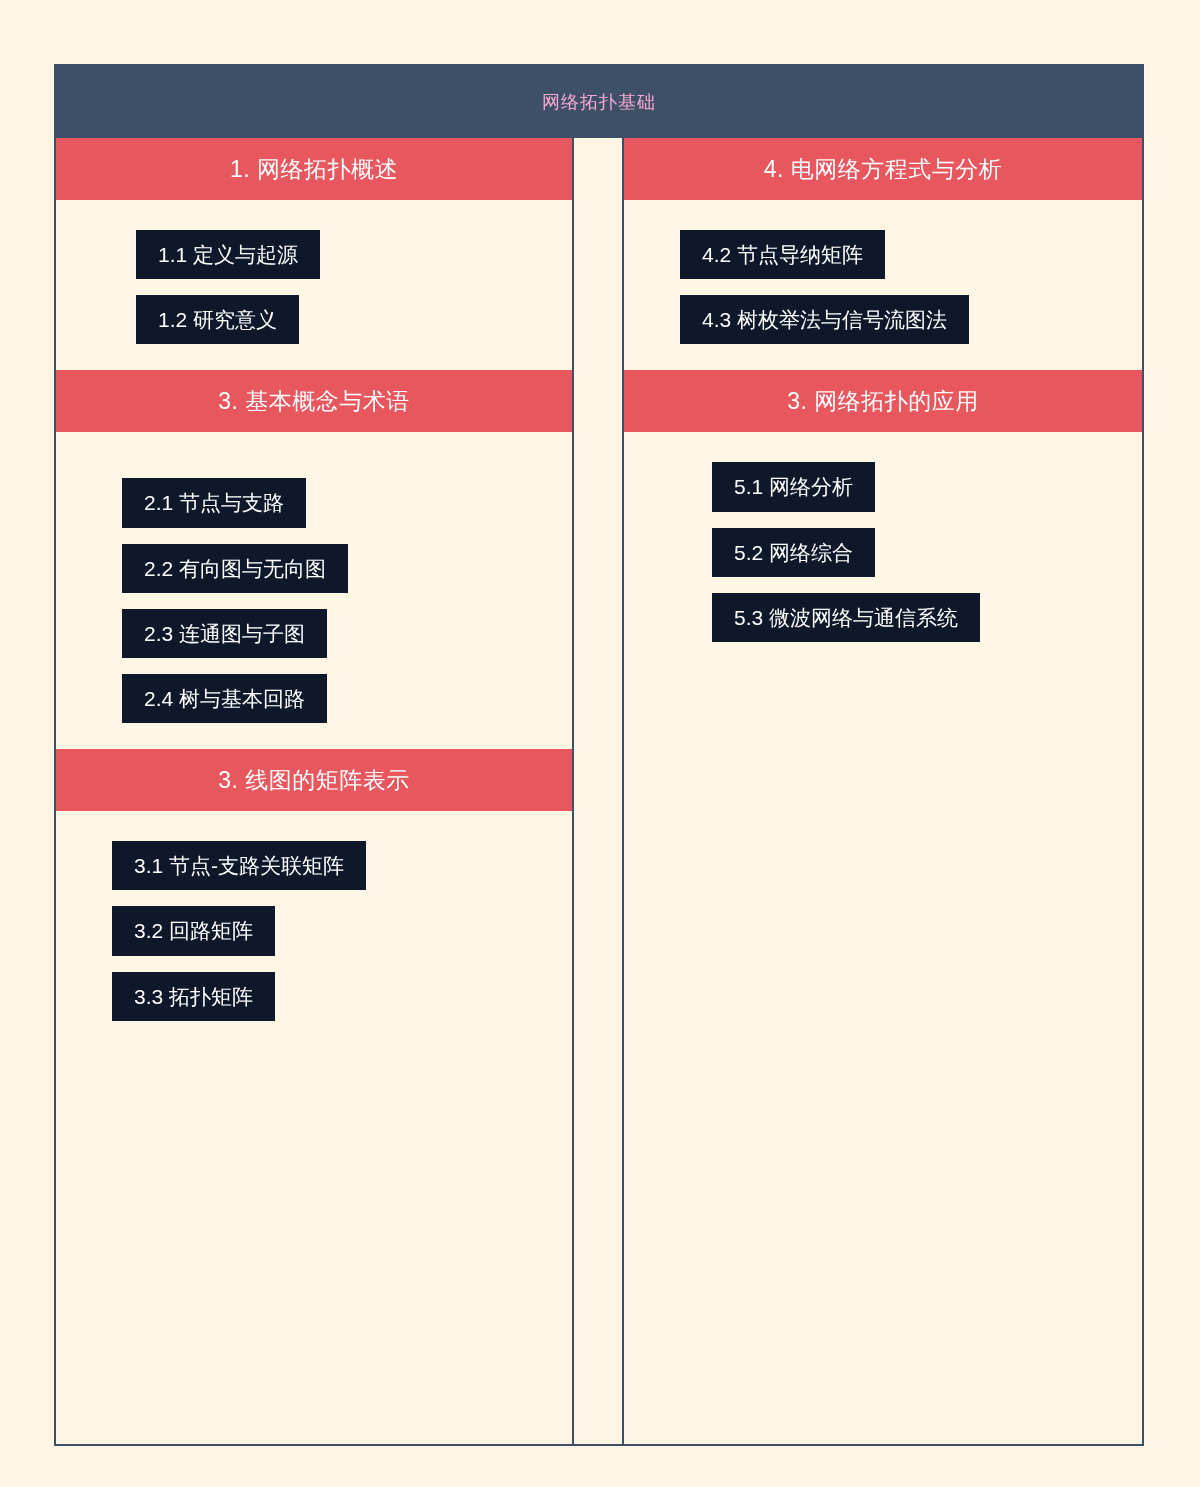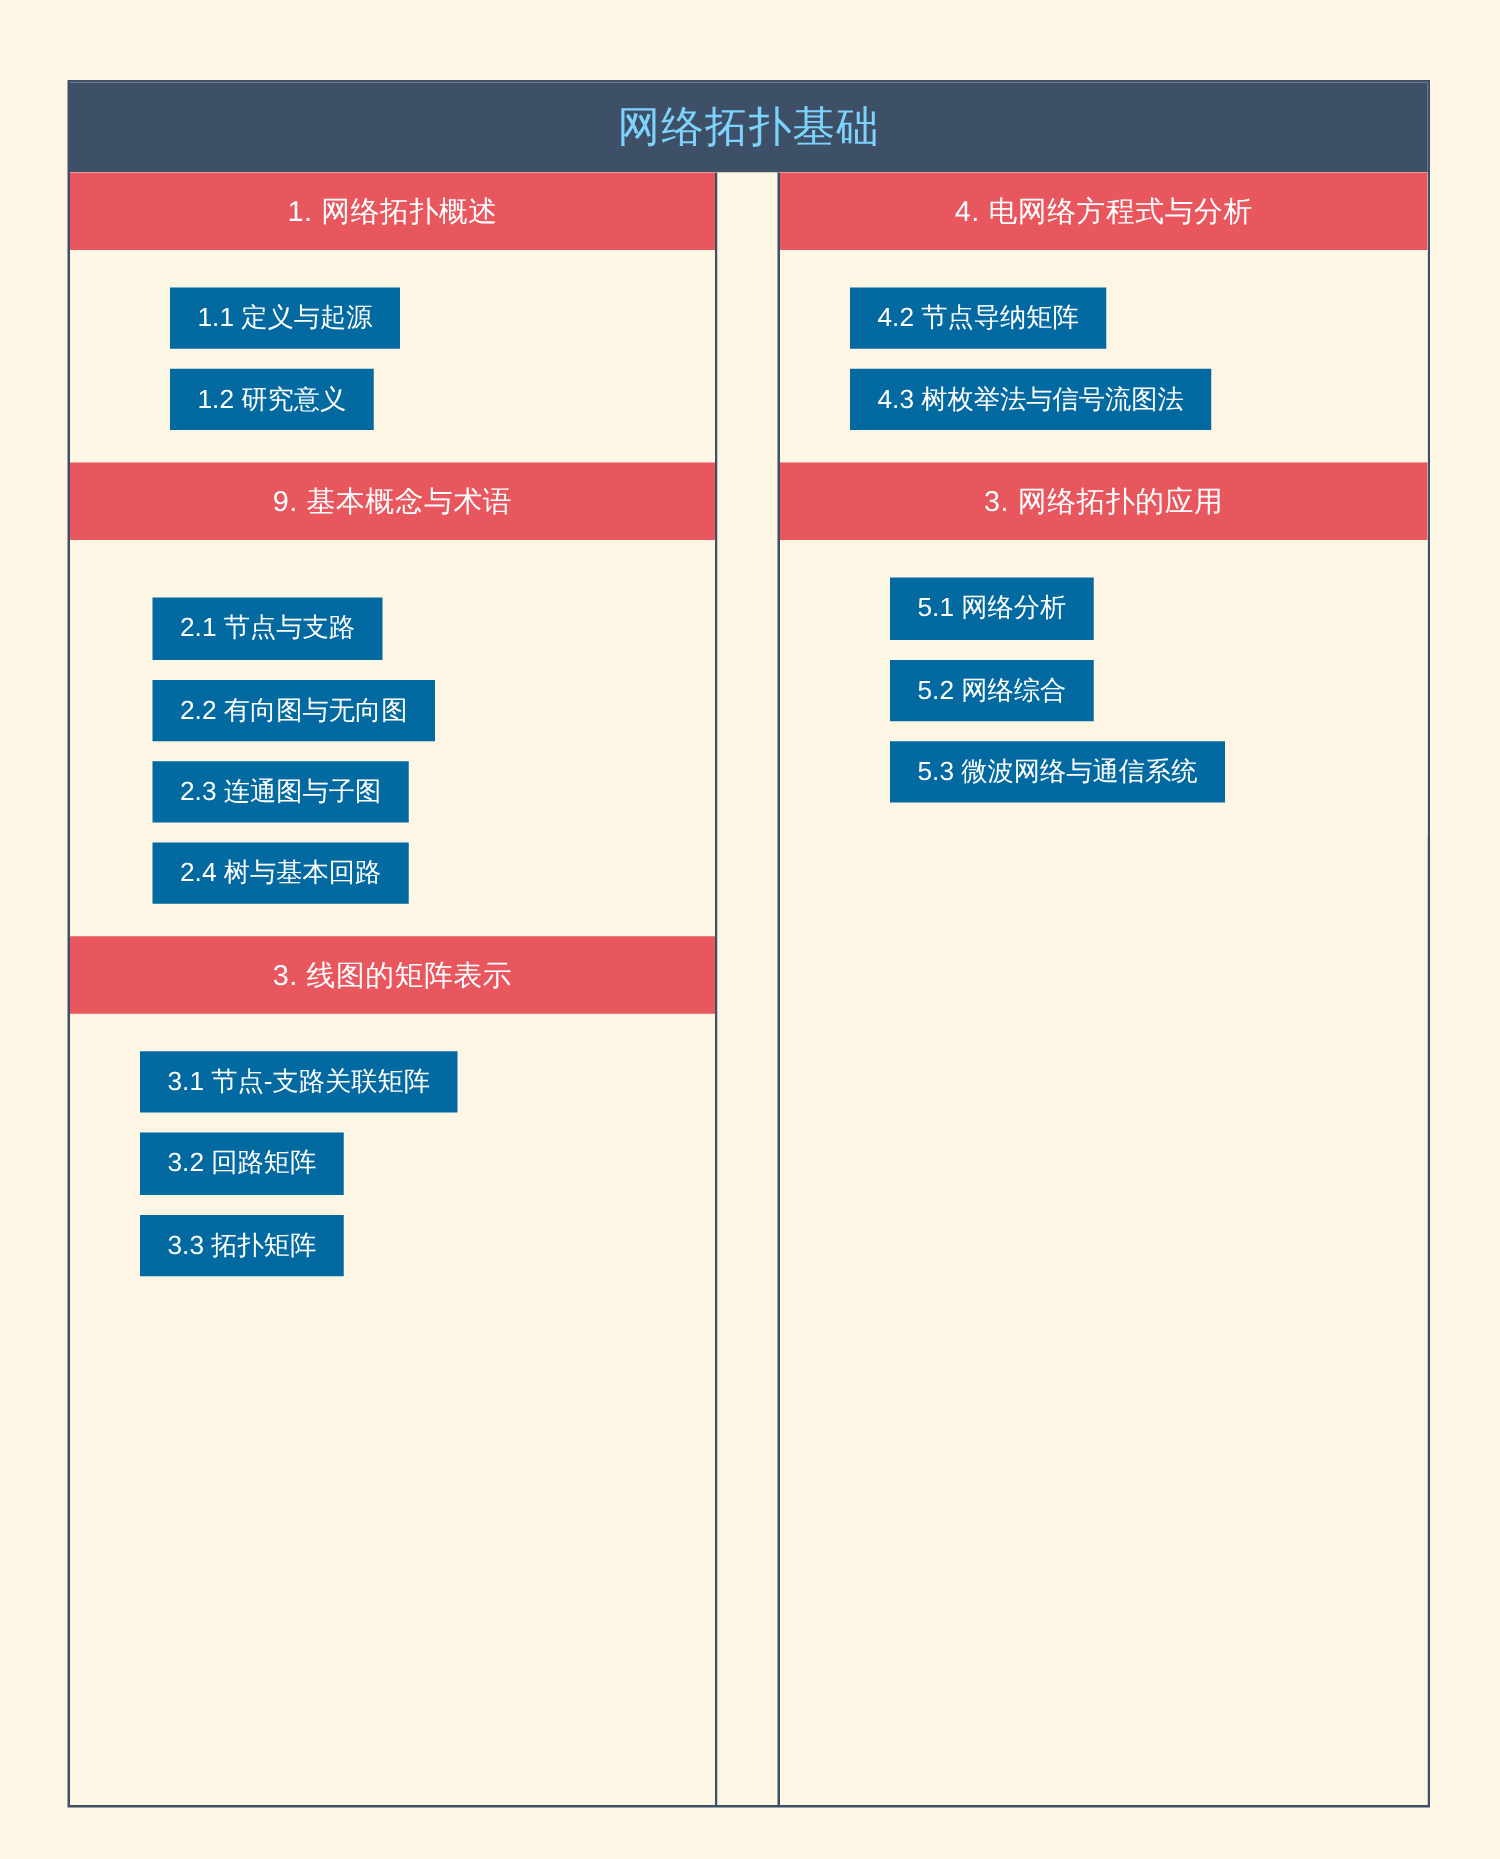--- a/index.html
+++ b/index.html
@@ -19,22 +19,22 @@
     top: 64px;
     width: 1090px;
     height: 1382px;
     border: 2px solid #3d5068;
     background: #fdf6e4;
     box-sizing: border-box;
   }
   .board-title {
     height: 72px;
     background: #3d5068;
-    color: #7dd3fc;
-    font-size: 34px;
+    color: #f9a8d4;
+    font-size: 18px;
     display: flex;
     align-items: center;
     justify-content: center;
     letter-spacing: 1px;
   }
   .columns {
     display: flex;
     height: calc(100% - 72px);
     box-sizing: border-box;
   }
@@ -70,21 +70,21 @@
   }
   .section-body {
     padding: 30px 0 26px 0;
     display: flex;
     flex-direction: column;
     gap: 16px;
   }
   .topic {
     display: inline-block;
     align-self: flex-start;
-    background: #0369a1;
+    background: #0f172a;
     color: #ffffff;
     font-size: 21px;
     padding: 12px 22px;
     white-space: nowrap;
     line-height: 1.2;
   }
   
   .col-left .s1 .section-body { padding-left: 80px; }
   .col-left .s2 .section-body { padding-left: 66px; margin-top: 16px; }
   .col-left .s3 .section-body { padding-left: 56px; }
@@ -106,21 +106,21 @@
 
       <div class="section s1">
         <div class="section-header">1. 网络拓扑概述</div>
         <div class="section-body">
           <div class="topic">1.1 定义与起源</div>
           <div class="topic">1.2 研究意义</div>
         </div>
       </div>
 
       <div class="section s2">
-        <div class="section-header">9. 基本概念与术语</div>
+        <div class="section-header">3. 基本概念与术语</div>
         <div class="section-body">
           <div class="topic">2.1 节点与支路</div>
           <div class="topic">2.2 有向图与无向图</div>
           <div class="topic">2.3 连通图与子图</div>
           <div class="topic">2.4 树与基本回路</div>
         </div>
       </div>
 
       <div class="section s3">
         <div class="section-header">3. 线图的矩阵表示</div>

